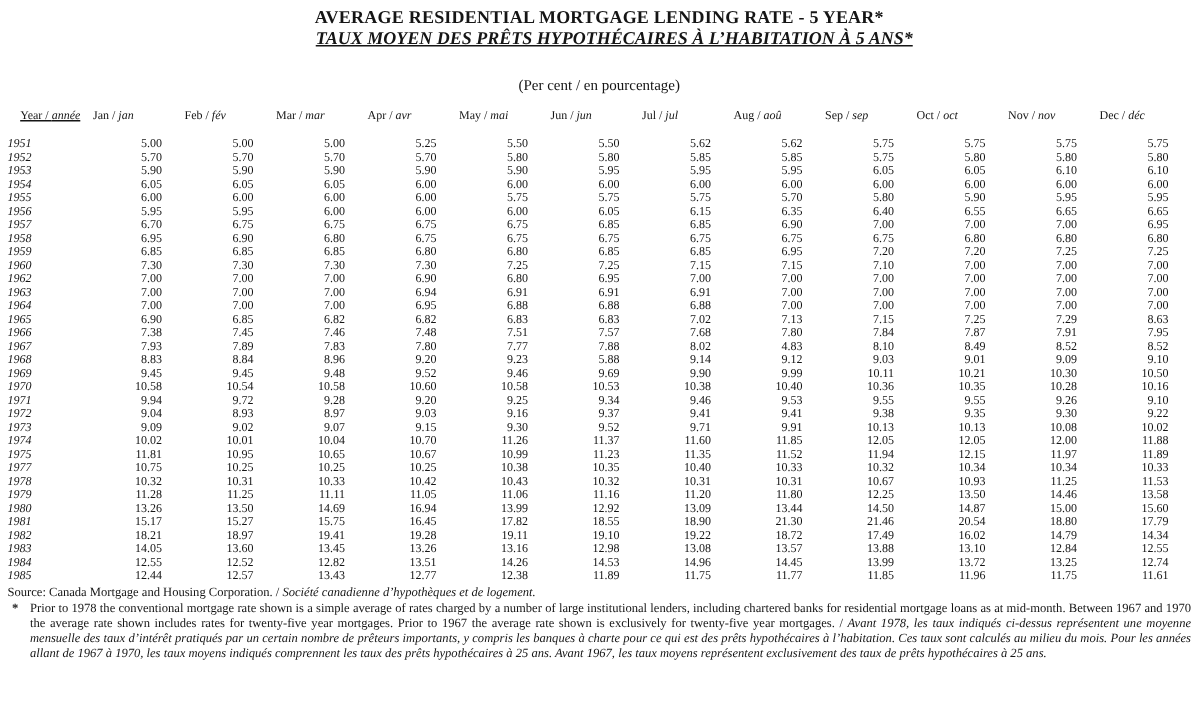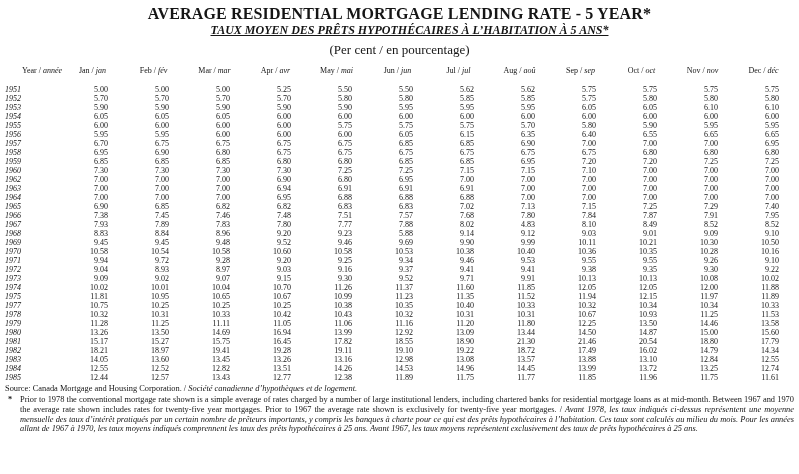--- a/index.html
+++ b/index.html
@@ -5,30 +5,30 @@
   html, body { margin: 0; padding: 0; background: #ffffff; }
   body {
     width: 799px; height: 474px; overflow: hidden;
     font-family: "Liberation Serif", "DejaVu Serif", serif;
     color: #151515;
     -webkit-font-smoothing: antialiased;
   }
   .page { padding: 5px 5px 0 5px; }
 
   .title-block { text-align: center; line-height: 1.1; }
-  .title-en { font-weight: bold; font-size: 16px; letter-spacing: 0.15px; }
+  .title-en { font-weight: bold; font-size: 12px; letter-spacing: 0.15px; }
   .title-fr { font-weight: bold; font-style: italic; font-size: 12px; margin-top: 1px; }
   .title-fr .ul { text-decoration: underline; margin-left: 20px; }
-  .title-unit { font-size: 13px; margin-top: 6px; }
+  .title-unit { font-size: 10px; margin-top: 20px; }
 
   table.rates { width: 100%; border-collapse: collapse; table-layout: fixed; margin-top: 9px; }
   th, td { padding: 0; font-weight: normal; white-space: nowrap; }
   thead th { font-size: 8px; padding-bottom: 10px; vertical-align: bottom; }
-  th.year-col { text-align: right; width: 57px; }
-  th.month-col { text-align: center; }
+  th.year-col { text-align: center; width: 57px; text-decoration: underline; }
+  th.month-col { text-align: left; }
   tbody td { font-size: 8px; height: 9px; line-height: 9px; }
   td.year-col { text-align: left; font-style: italic; }
   td.month-col { text-align: right; padding-right: 15px;
     font-variant-numeric: tabular-nums; }
 
   .footer { margin-top: 2px; font-size: 8.4px; line-height: 1.17; }
   .source { margin: 0 0 1px 0; }
   .footnote { margin: 0; text-align: justify; padding-left: 15px; position: relative; }
   .footnote .marker { position: absolute; left: 3px; top: 0; font-weight: bold; }
   i { font-style: italic; }
@@ -264,21 +264,21 @@
           <td class="month-col">6.85</td>
           <td class="month-col">6.82</td>
           <td class="month-col">6.82</td>
           <td class="month-col">6.83</td>
           <td class="month-col">6.83</td>
           <td class="month-col">7.02</td>
           <td class="month-col">7.13</td>
           <td class="month-col">7.15</td>
           <td class="month-col">7.25</td>
           <td class="month-col">7.29</td>
-          <td class="month-col">7.40</td>
+          <td class="month-col">8.63</td>
         </tr>
         <tr>
           <td class="year-col">1966</td>
           <td class="month-col">7.38</td>
           <td class="month-col">7.45</td>
           <td class="month-col">7.46</td>
           <td class="month-col">7.48</td>
           <td class="month-col">7.51</td>
           <td class="month-col">7.57</td>
           <td class="month-col">7.68</td>

